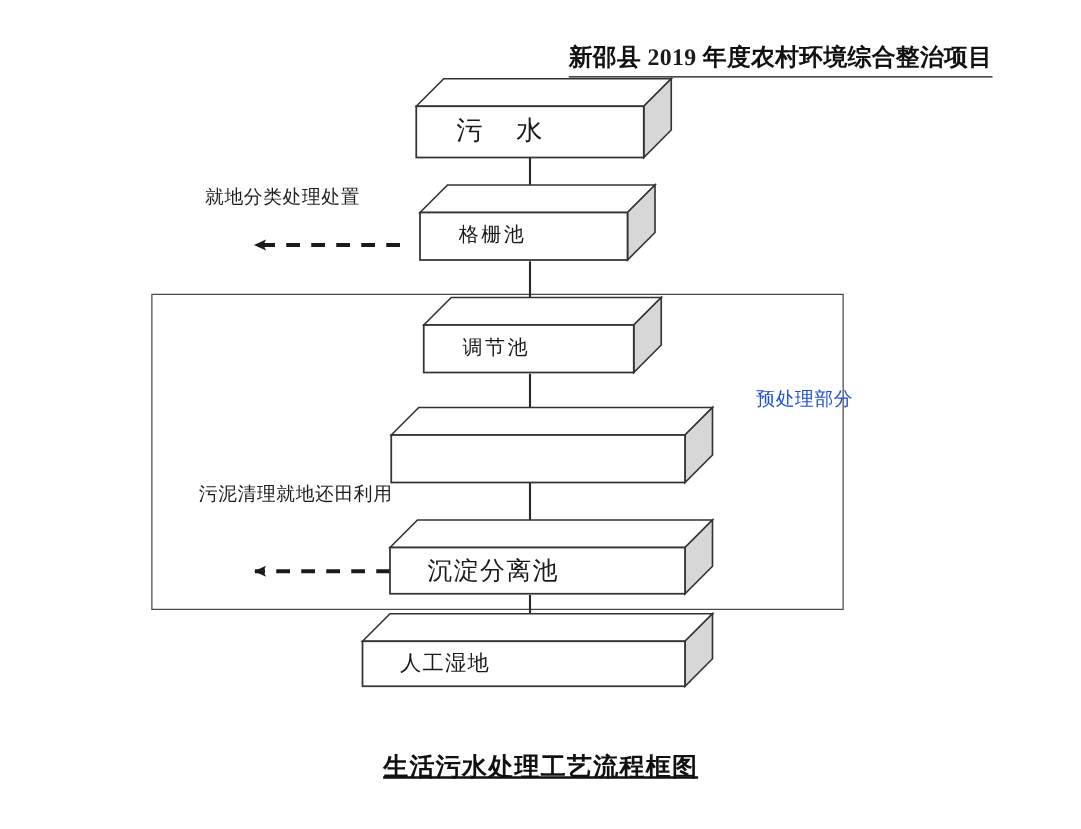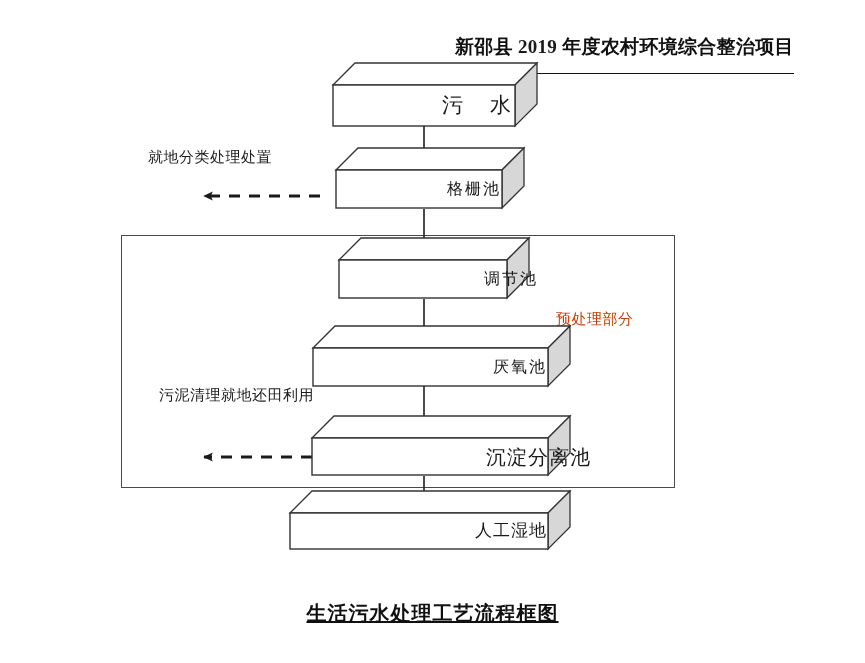--- a/index.html
+++ b/index.html
@@ -25,21 +25,21 @@
     position: absolute;
     left: 455px;
     top: 36px;
     font-family: "Liberation Serif", "DejaVu Serif", serif;
     font-size: 19px;
     font-weight: bold;
     color: #111111;
     letter-spacing: 0.3px;
     white-space: nowrap;
     border-bottom: 1.6px solid #111111;
-    padding-bottom: 15px;
+    padding-bottom: 3px;
     line-height: 1.15;
   }
   .doc-title .yr {
     font-family: "Liberation Serif", "DejaVu Serif", serif;
     font-weight: bold;
     color: #1a1a1a;
   }
   
   .doc-caption {
     position: absolute;
@@ -60,45 +60,46 @@
     left: 121px;
     top: 235px;
     width: 554px;
     height: 253px;
     border: 1.2px solid #4a4a4a;
     box-sizing: border-box;
     background: transparent;
   }
   .group-label {
     position: absolute;
-    left: 556px;
+    left: 605px;
     top: 310px;
     font-family: "Liberation Sans", "DejaVu Sans", sans-serif;
     font-size: 15px;
-    color: #c2410c;
+    color: #1d4ed8;
     white-space: nowrap;
     letter-spacing: 0.5px;
   }
   
   .box3d {
     position: absolute;
   }
   .box3d > svg {
     display: block;
     overflow: visible;
   }
   .box3d .lbl {
     position: absolute;
     left: 0;
     width: 100%;
-    text-align: right;
+    text-align: left;
     font-family: "Liberation Sans", "DejaVu Sans", sans-serif;
     color: #1a1a1a;
     pointer-events: none;
     white-space: nowrap;
+    padding-left: 30px;
   }
   
   .side-note {
     position: absolute;
     font-family: "Liberation Sans", "DejaVu Sans", sans-serif;
     font-size: 15px;
     color: #1c1c1c;
     white-space: nowrap;
     letter-spacing: 0.5px;
   }
@@ -137,21 +138,21 @@
       <line x1="424" y1="386" x2="424" y2="436" marker-end="url(#ah)"></line>
       <line x1="424" y1="476" x2="424" y2="511" marker-end="url(#ah)"></line>
     </g>
 
     <g stroke="#1a1a1a" stroke-width="3.2" fill="none" stroke-dasharray="11,9">
       <line x1="320" y1="196" x2="204" y2="196" marker-end="url(#ahl)"></line>
       <line x1="312" y1="457" x2="204" y2="457" marker-end="url(#ahl)"></line>
     </g>
   </svg>
 
-  <div class="side-note" style="left:148px; top:148px;">就地分类处理处置</div>
+  <div class="side-note" style="left:164px; top:148px;">就地分类处理处置</div>
   <div class="side-note" style="left:128px; top:386px;margin-left:31px;">污泥清理就地还田利用</div>
 
   <div class="box3d" style="left: 332px; top: 62px; width: 206px; height: 65px;">
       <svg width="206" height="65" viewBox="0 0 206 65">
         <polygon points="1,23 23,1 205,1 183,23" fill="#ffffff" stroke="#333333" stroke-width="1.3" stroke-linejoin="miter"></polygon>
         <polygon points="183,23 205,1 205,42 183,64" fill="#d7d7d7" stroke="#333333" stroke-width="1.3" stroke-linejoin="miter"></polygon>
         <rect x="1" y="23" width="182" height="41" fill="#ffffff" stroke="#333333" stroke-width="1.4"></rect>
       </svg>
       <div class="lbl" style="top: 30.375px; width: 182px; font-size: 21px; line-height: 26.25px; letter-spacing: 3px; text-indent: 3px;">污　水</div>
     </div>
@@ -170,21 +171,20 @@
         <rect x="1" y="23" width="168" height="38" fill="#ffffff" stroke="#333333" stroke-width="1.4"></rect>
       </svg>
       <div class="lbl" style="top: 32px; width: 200px; font-size: 16px; line-height: 20px; letter-spacing: 2px; text-indent: 2px;">调节池</div>
     </div>
   <div class="box3d" style="left: 312px; top: 325px; width: 259px; height: 62px;">
       <svg width="259" height="62" viewBox="0 0 259 62">
         <polygon points="1,23 23,1 258,1 236,23" fill="#ffffff" stroke="#333333" stroke-width="1.3" stroke-linejoin="miter"></polygon>
         <polygon points="236,23 258,1 258,39 236,61" fill="#d7d7d7" stroke="#333333" stroke-width="1.3" stroke-linejoin="miter"></polygon>
         <rect x="1" y="23" width="235" height="38" fill="#ffffff" stroke="#333333" stroke-width="1.4"></rect>
       </svg>
-      <div class="lbl" style="top: 32px; width: 235px; font-size: 16px; line-height: 20px; letter-spacing: 2px; text-indent: 2px;">厌氧池</div>
     </div>
   <div class="box3d" style="left: 311px; top: 415px; width: 260px; height: 61px;">
       <svg width="260" height="61" viewBox="0 0 260 61">
         <polygon points="1,23 23,1 259,1 237,23" fill="#ffffff" stroke="#333333" stroke-width="1.3" stroke-linejoin="miter"></polygon>
         <polygon points="237,23 259,1 259,38 237,60" fill="#d7d7d7" stroke="#333333" stroke-width="1.3" stroke-linejoin="miter"></polygon>
         <rect x="1" y="23" width="236" height="37" fill="#ffffff" stroke="#333333" stroke-width="1.4"></rect>
       </svg>
       <div class="lbl" style="top: 31.5px; width: 280px; font-size: 20px; line-height: 20px; letter-spacing: 1px; text-indent: 1px;">沉淀分离池</div>
     </div>
   <div class="box3d" style="left: 289px; top: 490px; width: 282px; height: 60px;">

